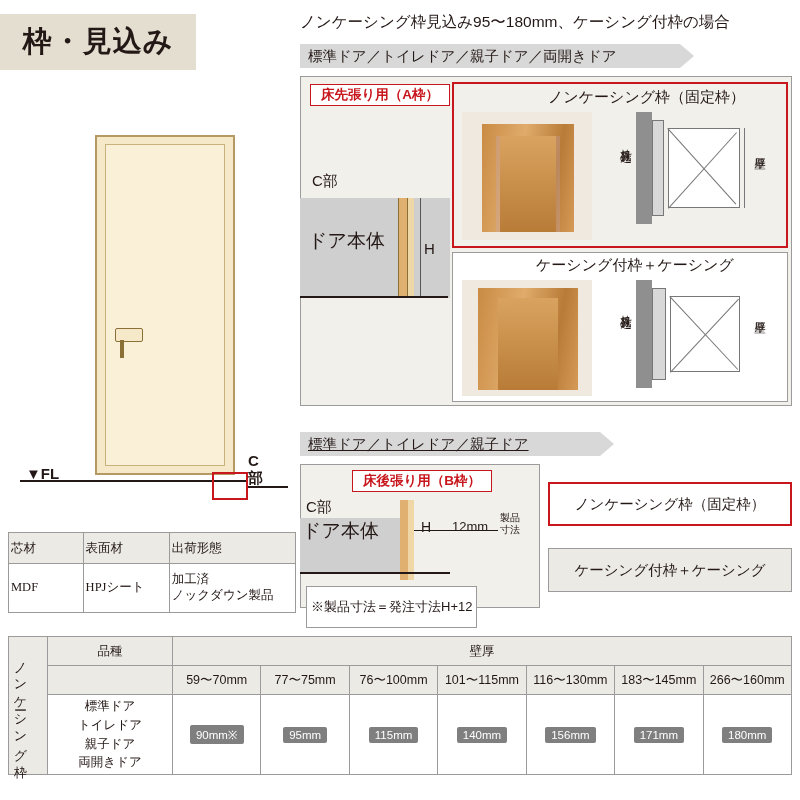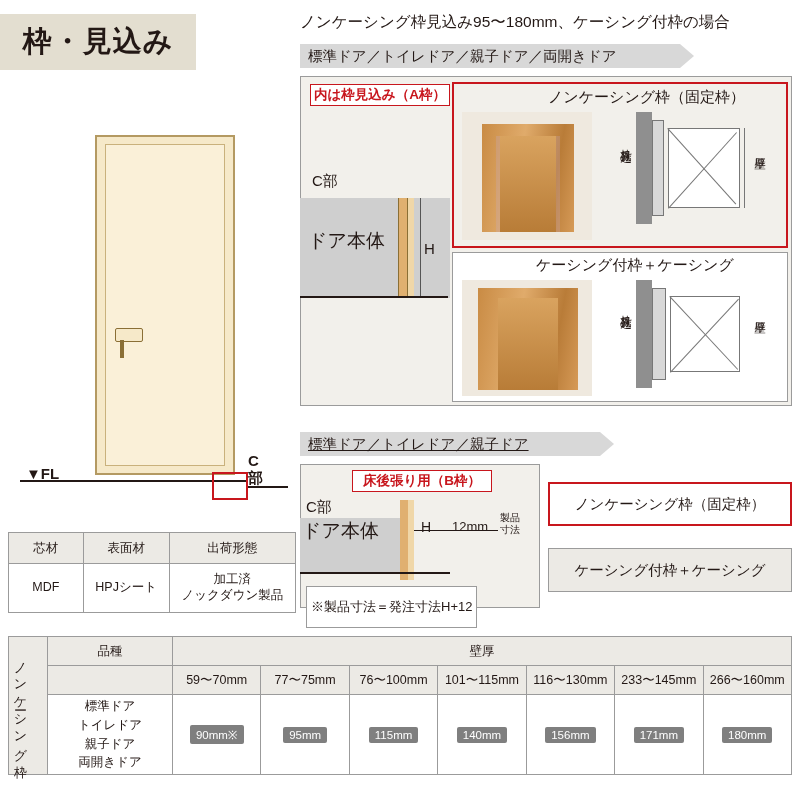--- a/index.html
+++ b/index.html
@@ -44,21 +44,21 @@
   .door-handle{position:absolute;left:95px;top:208px;width:26px;height:12px;border:1.5px solid #8a6f36;border-radius:2px;background:#f6e9c9;}
   .door-handle2{position:absolute;left:100px;top:220px;width:4px;height:18px;background:#8a6f36;}
   .fl-line{position:absolute;left:0px;top:360px;width:228px;height:2px;background:#231815;}
   .fl-label{position:absolute;left:6px;top:345px;font-size:15px;font-weight:bold;}
   .cbu-box{position:absolute;left:192px;top:352px;width:36px;height:28px;border:2px solid #c8161d;box-sizing:border-box;}
   .cbu-line{position:absolute;left:228px;top:366px;width:40px;height:2px;background:#231815;}
   .cbu-text{position:absolute;left:228px;top:332px;font-size:15px;font-weight:bold;}
 
   
   .mtable{position:absolute;left:8px;top:532px;width:288px;border-collapse:collapse;}
-  .mtable td,.mtable th{border:1px solid #9b9b9b;font-size:12.5px;text-align:center;color:#231815;font-weight:normal;padding:4px 2px;}
+  .mtable td,.mtable th{border:1px solid #9b9b9b;font-size:12.5px;color:#231815;font-weight:normal;padding:4px 2px;font-family:Liberation Serif, serif;}
   .mtable thead td{background:#eceae5;height:22px;}
   .mtable tbody td{height:40px;line-height:1.25;}
 
   
   .btable{position:absolute;left:8px;top:636px;width:784px;border-collapse:collapse;table-layout:fixed;}
   .btable td{border:1px solid #9b9b9b;font-size:12.5px;text-align:center;color:#231815;padding:2px;}
   .btable .hdr{background:#eceae5;height:24px;}
   .vhead{writing-mode:vertical-rl;font-size:13px;letter-spacing:2px;}
   .kind-cell{font-size:12.5px;line-height:1.5;text-align:left;padding-left:10px;}
   .valcell{height:70px;}
@@ -87,21 +87,21 @@
   <div class="banner" style="left:300px;top:44px;">
     <div class="body" style="width:380px;">
         <span>標準ドア／トイレドア／親子ドア／両開きドア</span>
       </div>
     <div class="tip"></div>
   </div>
 
   <div class="panel light" style="left:300px;top:76px;width:492px;height:330px;"></div>
 
   <div class="tag red" style="left:310px;top:84px;width:140px;height:22px;font-size:13.5px;">
-    <span>内は枠見込み（A枠）</span>
+    <span>床先張り用（A枠）</span>
   </div>
 
   <div class="t mid" style="left:312px;top:172px;">C部</div>
   <div class="draw" style="left:300px;top:198px;width:150px;height:100px;background:#cfcfcf;"></div>
   <div class="t big" style="left:308px;top:228px;">ドア本体</div>
   <div class="draw" style="left:398px;top:198px;width:10px;height:100px;background:#e0b070;border-left:1px solid #8a6f36;border-right:1px solid #8a6f36;"></div>
   <div class="draw" style="left:408px;top:198px;width:6px;height:100px;background:#f0d7a8;"></div>
   <div class="line" style="left:420px;top:198px;width:1px;height:100px;"></div>
   <div class="t mid" style="left:424px;top:240px;">H</div>
   <div class="line" style="left:300px;top:296px;width:148px;height:2px;background:#231815;"></div>
@@ -210,21 +210,21 @@
       <td class="hdr" style="width:120px;">品種</td>
       <td class="hdr" colspan="7">壁厚</td>
     </tr>
     <tr>
       <td class="hdr"></td>
       <td class="hdr">59〜70mm</td>
       <td class="hdr">77〜75mm</td>
       <td class="hdr">76〜100mm</td>
       <td class="hdr">101〜115mm</td>
       <td class="hdr">116〜130mm</td>
-      <td class="hdr">233〜145mm</td>
+      <td class="hdr">183〜145mm</td>
       <td class="hdr">266〜160mm</td>
     </tr>
     <tr>
       <td class="kind-cell valcell">
         <span>標準ドア</span><br>
         <span>トイレドア</span><br>
         <span>親子ドア</span><br>
         <span>両開きドア</span>
       </td>
       <td class="valcell"><span class="pill">90mm※</span></td>

